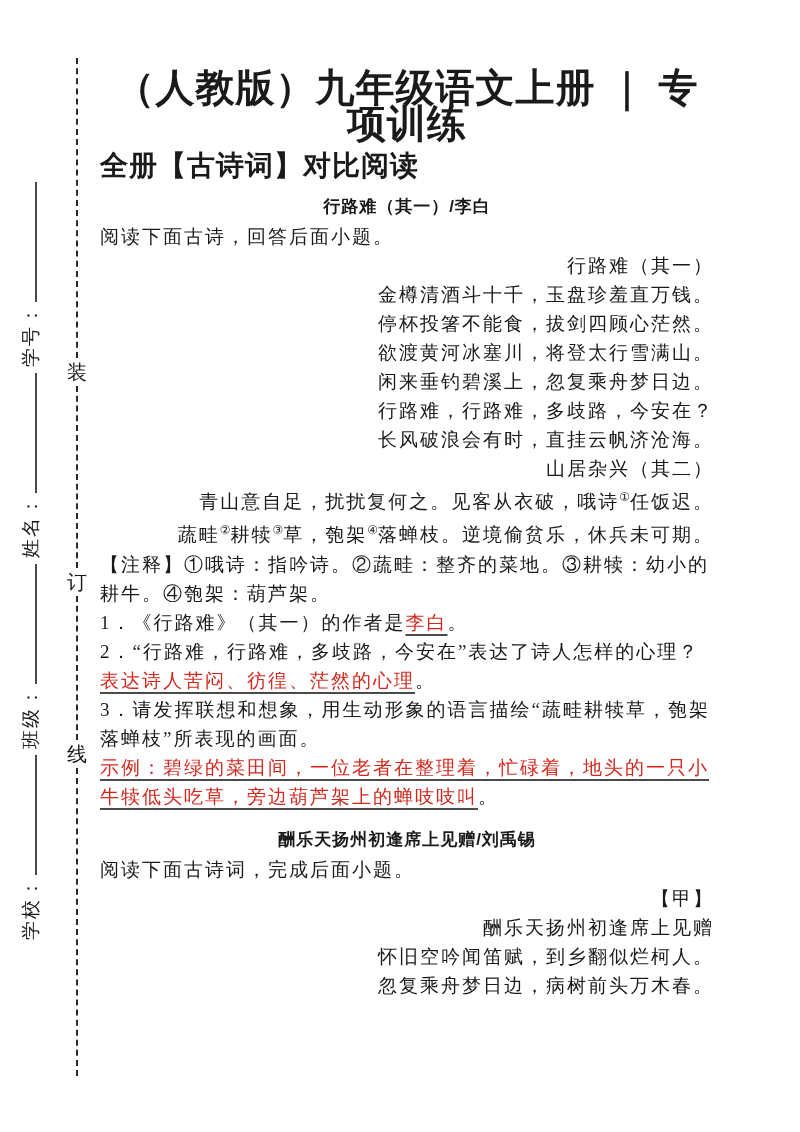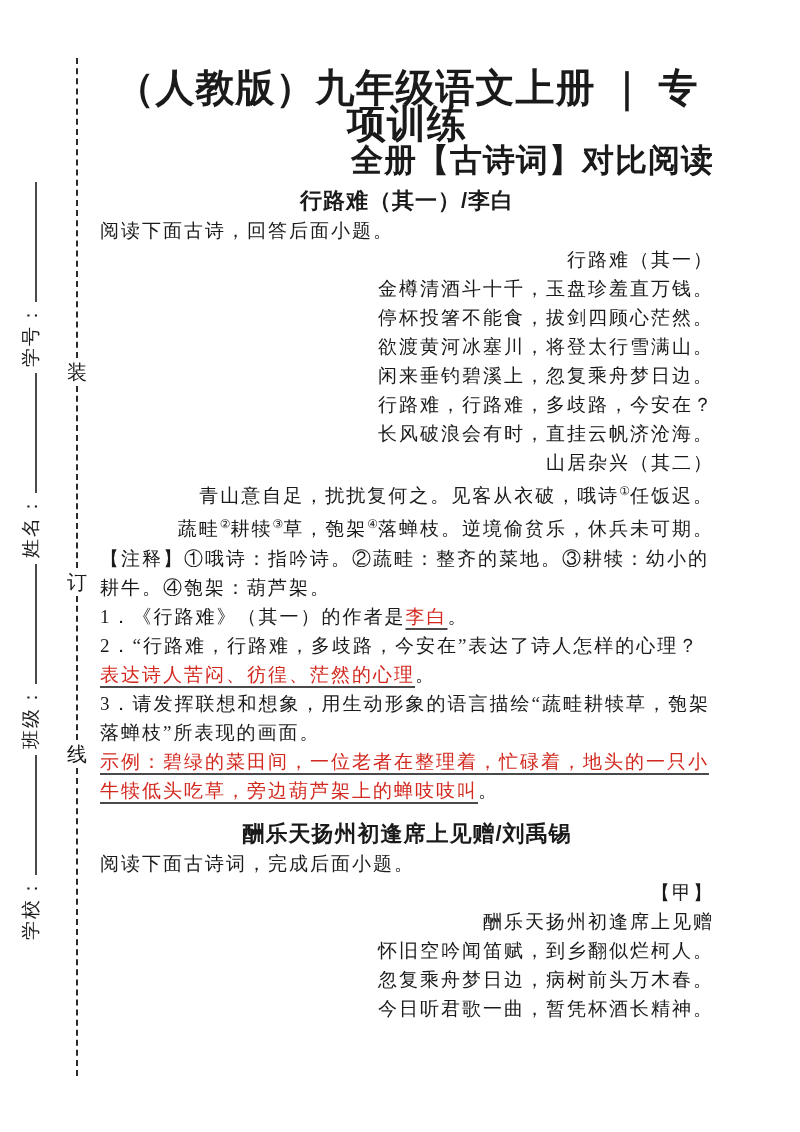--- a/index.html
+++ b/index.html
@@ -23,23 +23,23 @@
             display:flex; flex-direction:column; align-items:center; }
   .dash{ width:0; border-left:2px dashed #2a2a2a; }
   .seg1{ height:300px; } .seg2{ height:182px; } .seg3{ height:144px; } .seg4{ height:308px; }
   .bchar{ font-size:20px; line-height:24px; margin:2px 0; letter-spacing:0;
           font-family:"Liberation Serif","DejaVu Serif",serif; }
 
   
   .content{ position:absolute; left:100px; top:70px; width:614px; }
   .t1{ font-size:39px; line-height:36px; font-weight:700; text-align:center;
        font-family:"Liberation Sans","DejaVu Sans",sans-serif; letter-spacing:1px; }
-  .t2{ font-size:32px; line-height:36px; font-weight:700; text-align:right; 
+  .t2{ font-size:28px; line-height:36px; font-weight:700; text-align:left; margin-top:6px;
        font-family:"Liberation Sans","DejaVu Sans",sans-serif; letter-spacing:1px; }
-  .h2{ font-size:22px; line-height:30px; font-weight:700; text-align:center; margin-top:8px;
+  .h2{ font-size:17px; line-height:30px; font-weight:700; text-align:center; margin-top:8px;
        font-family:"Liberation Sans","DejaVu Sans",sans-serif; letter-spacing:1px; }
   .h2b{ margin-top:14px; }
   .body-line{ font-size:19px; line-height:29px; letter-spacing:2px; }
   .c{ text-align:right; }
   sup{ font-size:12px; letter-spacing:0; }
   .ans{ color:var(--red,#d2281e); text-decoration:underline;
         text-decoration-color:#4a4a4a; text-decoration-thickness:2px; text-underline-offset:5px; }
 </style>
 </head>
 <body>
@@ -101,14 +101,13 @@
 
   <div class="body-line">3．请发挥联想和想象，用生动形象的语言描绘“蔬畦耕犊草，匏架落蝉枝”所表现的画面。</div>
   <div class="body-line"><span class="ans">示例：碧绿的菜田间，一位老者在整理着，忙碌着，地头的一只小牛犊低头吃草，旁边葫芦架上的蝉吱吱叫</span><span>。</span></div>
 
   <div class="h2 h2b">酬乐天扬州初逢席上见赠/刘禹锡</div>
   <div class="body-line">阅读下面古诗词，完成后面小题。</div>
   <div class="body-line c">【甲】</div>
   <div class="body-line c">酬乐天扬州初逢席上见赠</div>
   <div class="body-line c">怀旧空吟闻笛赋，到乡翻似烂柯人。</div>
   <div class="body-line c">忽复乘舟梦日边，病树前头万木春。</div>
-  <div class="body-line c">今日听君歌一曲，暂凭杯酒长精神。</div>
 </div>
 
 </body></html>

